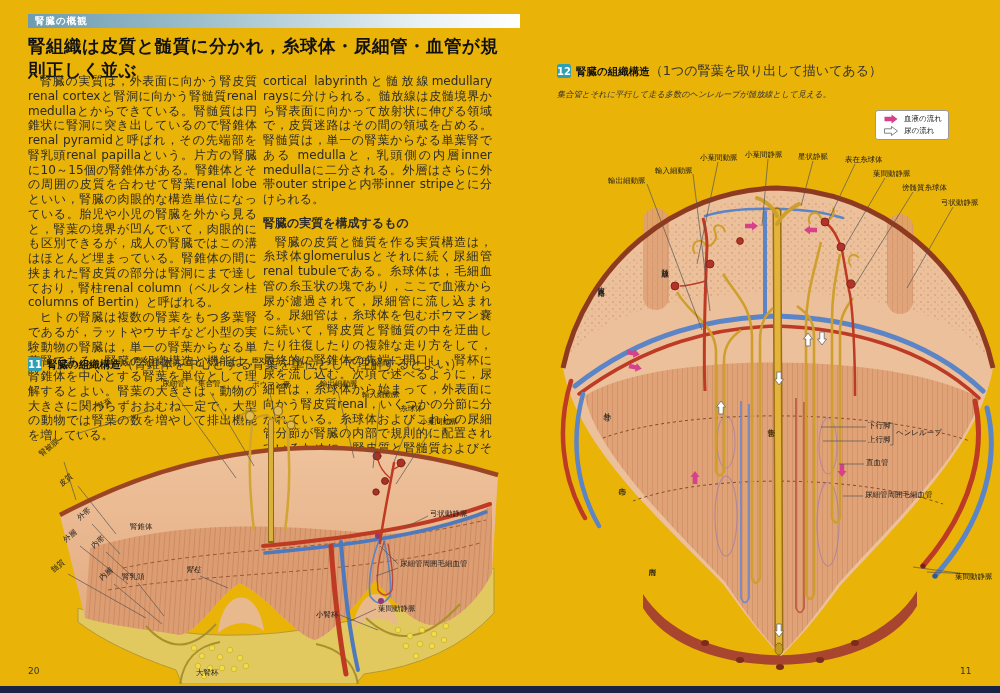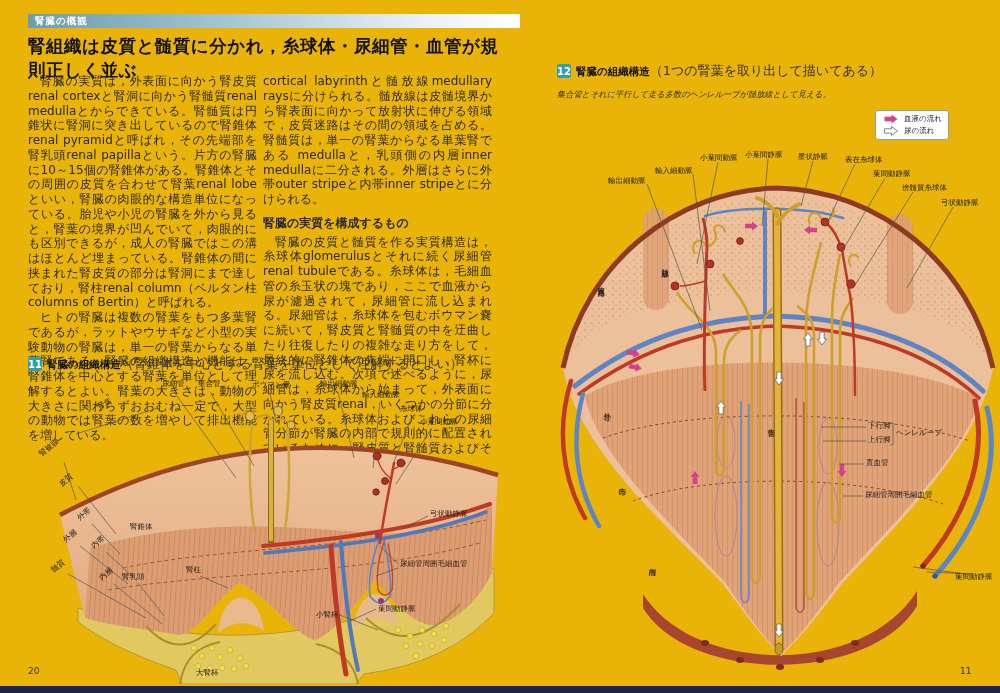--- a/index.html
+++ b/index.html
@@ -187,21 +187,21 @@
     <div class="fl" style="left:292px;top:2px;">輸出細動脈</div>
     <div class="fl" style="left:334px;top:13px;">輸入細動脈</div>
     <div class="fl" style="left:372px;top:27px;">糸球体</div>
     <div class="fl" style="left:392px;top:40px;">小葉間動脈</div>
     <div class="fl" style="left:402px;top:132px;">弓状動静脈</div>
     <div class="fl" style="left:372px;top:182px;">尿細管周囲毛細血管</div>
     <div class="fl" style="left:350px;top:227px;">葉間動静脈</div>
     <div class="fl" style="left:288px;top:233px;">小腎杯</div>
     <div class="fl" style="left:168px;top:279px;margin-top:12px;">大腎杯</div>
     <div class="fl" style="left:94px;top:195px;">腎乳頭</div>
-    <div class="fl" style="left:158px;top:188px;">腎柱</div>
+    <div class="fl" style="left:158px;top:188px;font-style:italic;">腎柱</div>
     <div class="fl" style="left:102px;top:145px;">腎錐体</div>
     <div class="fl rot" style="left:68px;top:26px;transform:rotate(-27deg);">腎葉</div>
     <div class="fl rot" style="left:10px;top:74px;transform:rotate(-40deg);">腎被膜</div>
     <div class="fl rot" style="left:30px;top:104px;transform:rotate(-40deg);">皮質</div>
     <div class="fl rot" style="left:48px;top:138px;transform:rotate(-40deg);">外帯</div>
     <div class="fl rot" style="left:34px;top:160px;transform:rotate(-40deg);">外層</div>
     <div class="fl rot" style="left:62px;top:166px;transform:rotate(-40deg);">内帯</div>
     <div class="fl rot" style="left:22px;top:190px;transform:rotate(-40deg);">髄質</div>
     <div class="fl rot" style="left:70px;top:198px;transform:rotate(-40deg);">内層</div>
   </div>

